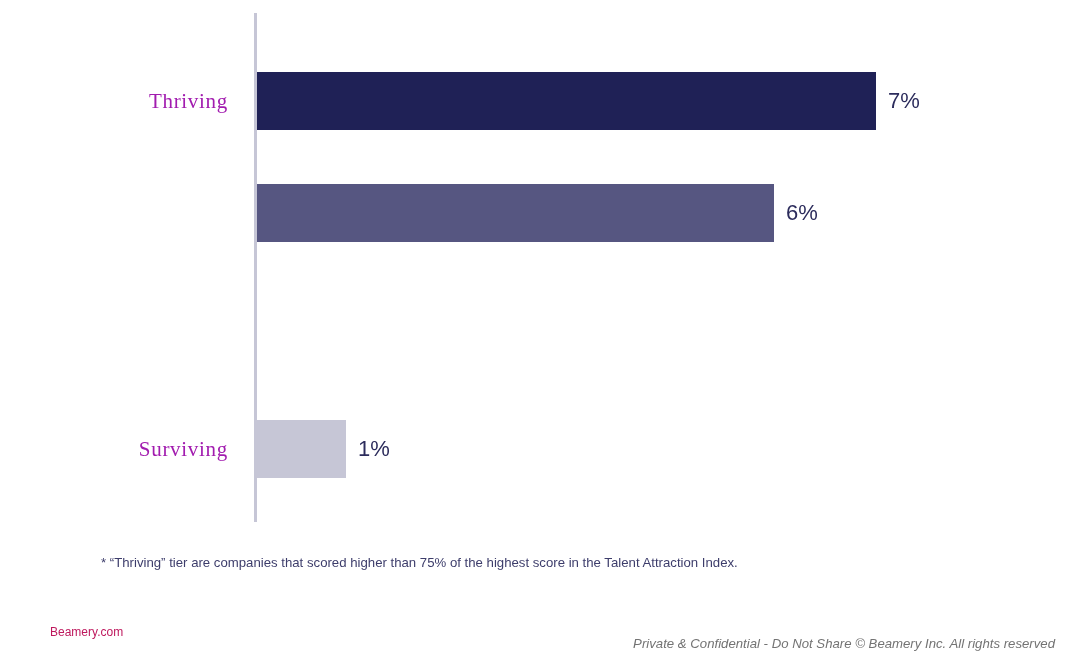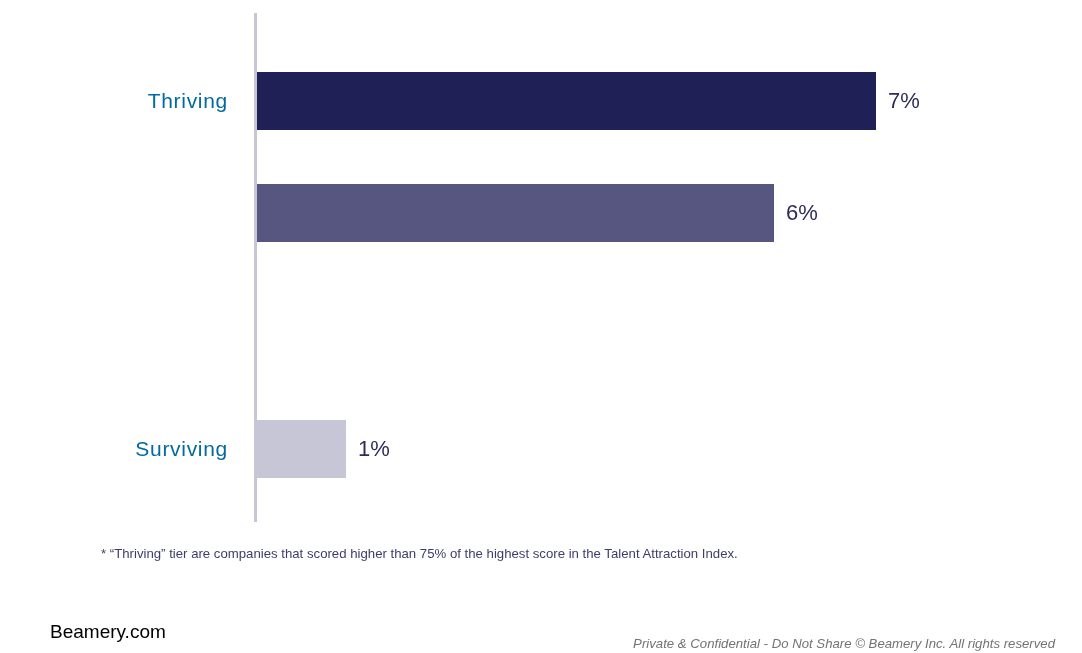--- a/index.html
+++ b/index.html
@@ -51,24 +51,25 @@
   }
 
   .cat-label {
     position: absolute;
     left: 0;
     top: 0;
     width: 228px;
     height: 58px;
     line-height: 58px;
     text-align: right;
-    color: #0369a1;
+    color: #a21caf;
     font-size: 21px;
     letter-spacing: 0.7px;
     white-space: nowrap;
+    font-family: Liberation Serif, serif;
   }
 
   .bar {
     position: absolute;
     left: 257px;
     top: 0;
     height: 58px;
   }
 
   .bar-value {
@@ -86,36 +87,37 @@
     position: absolute;
     left: 101px;
     top: 545px;
     width: 860px;
     color: #3d3d6b;
     font-size: 13.2px;
     line-height: 18.5px;
   }
   #footnote div {
     white-space: nowrap;
+    margin-top: 9px;
   }
 
   
   #footer {
     position: absolute;
     left: 0;
     top: 618px;
     width: 1082px;
     height: 35px;
   }
   #footer-brand {
     position: absolute;
     left: 50px;
     top: 0;
-    color: #000000;
-    font-size: 19px;
+    color: #be185d;
+    font-size: 12px;
     line-height: 28px;
     white-space: nowrap;
   }
   #footer-legal {
     position: absolute;
     right: 27px;
     top: 12px;
     color: #737373;
     font-size: 13.2px;
     line-height: 28px;

